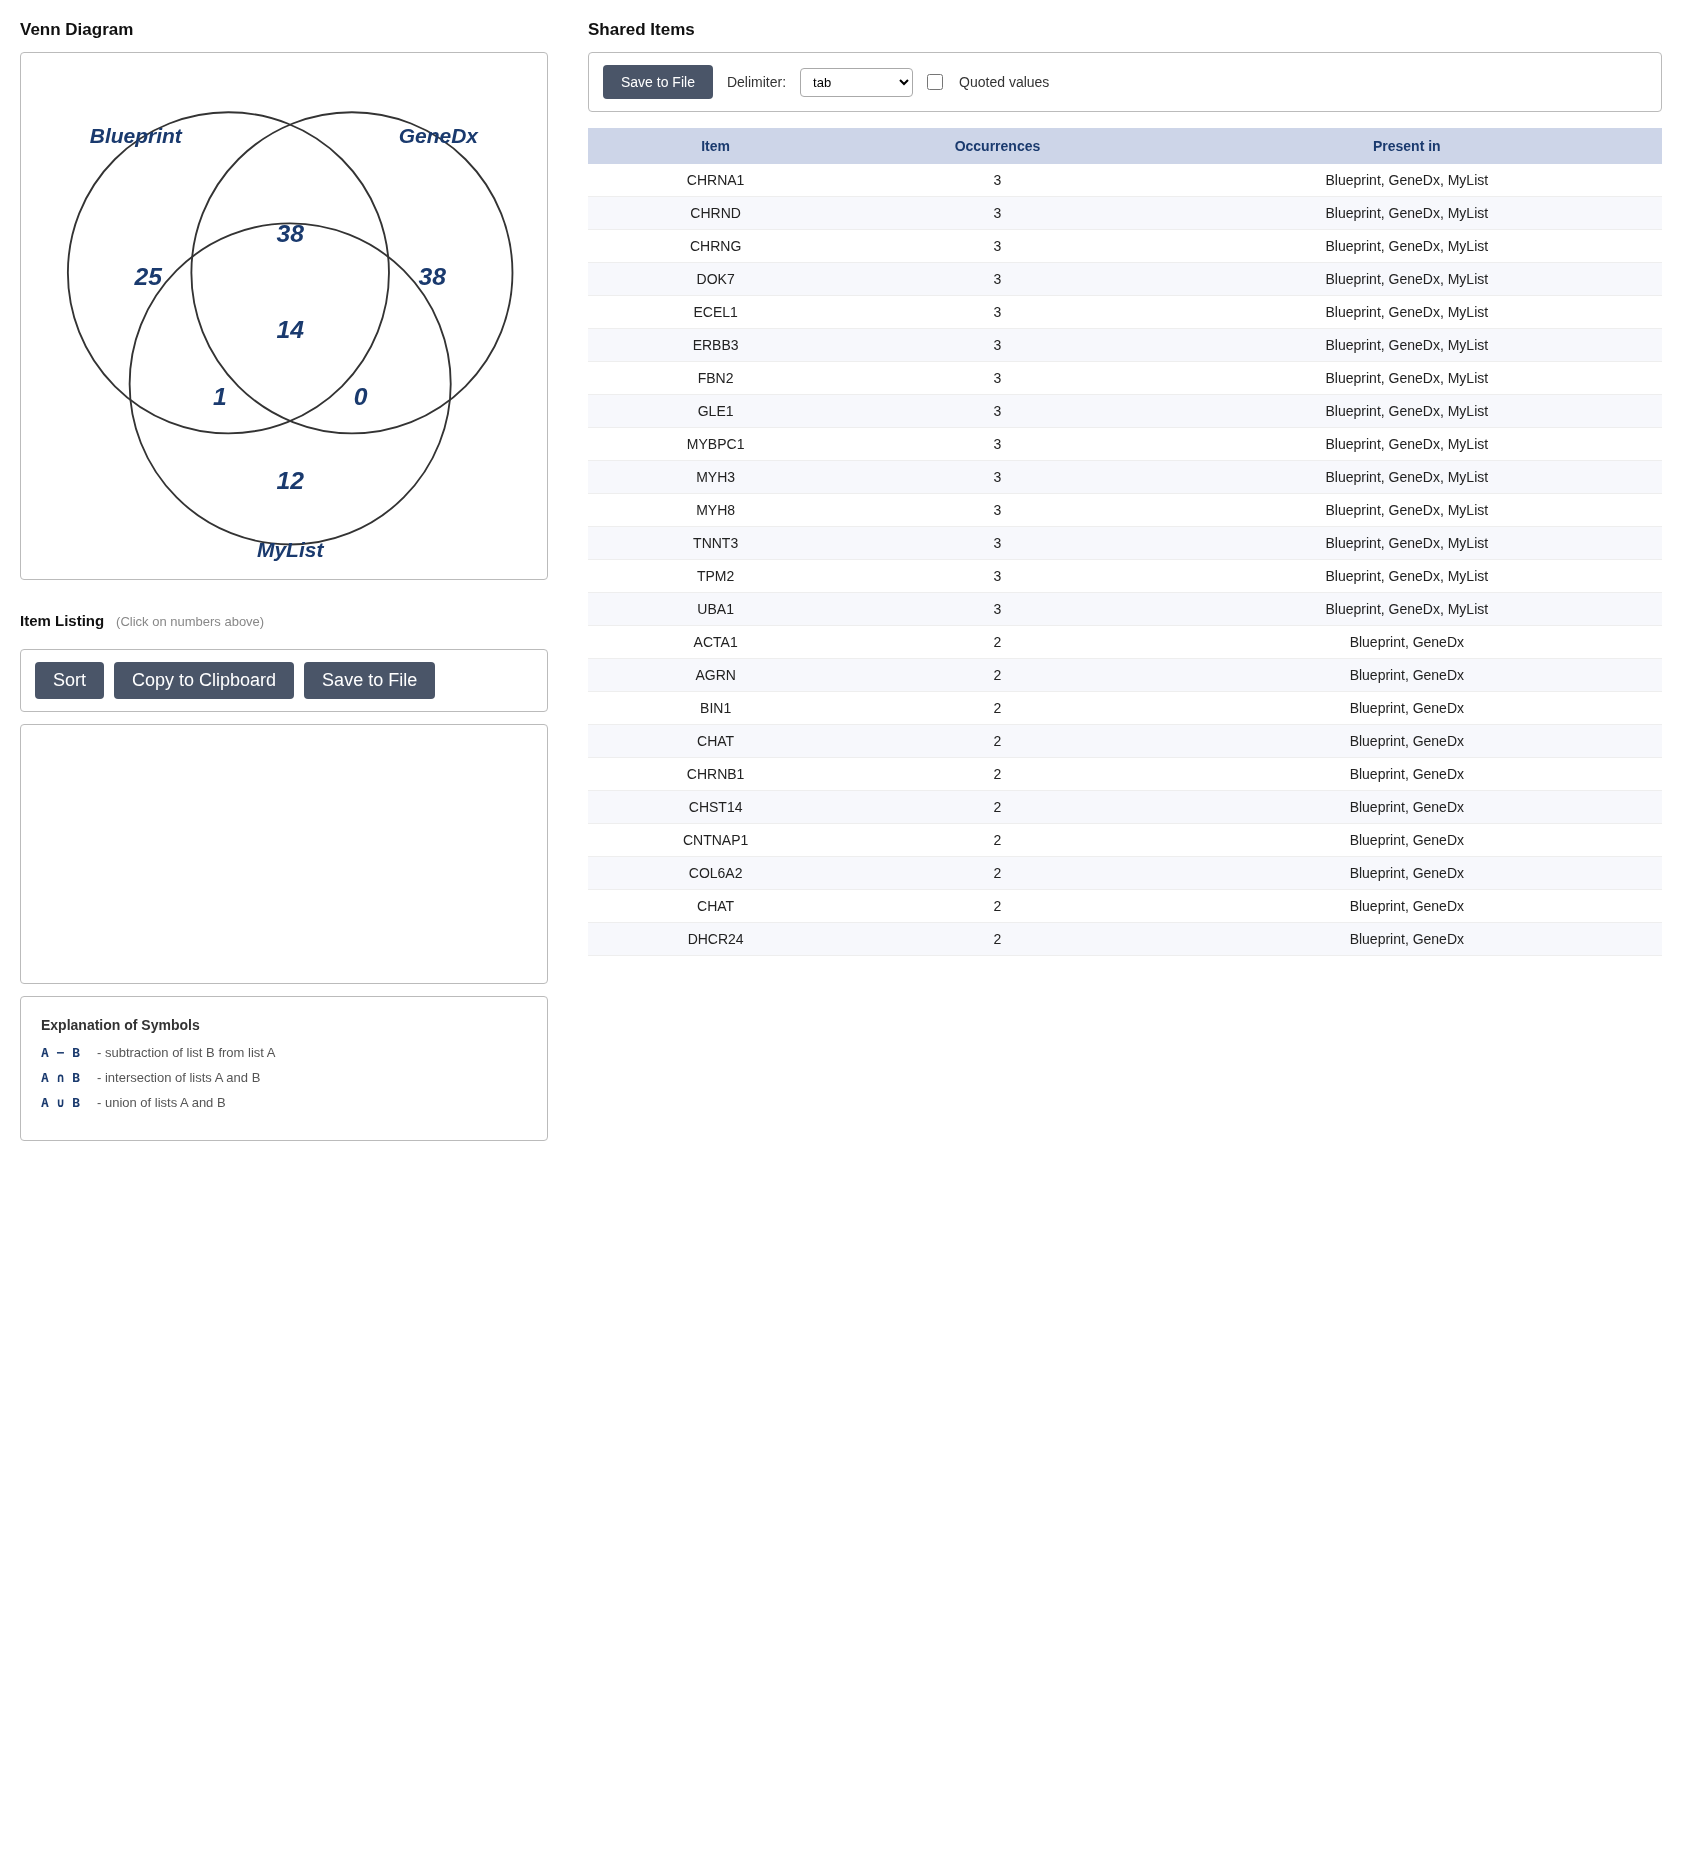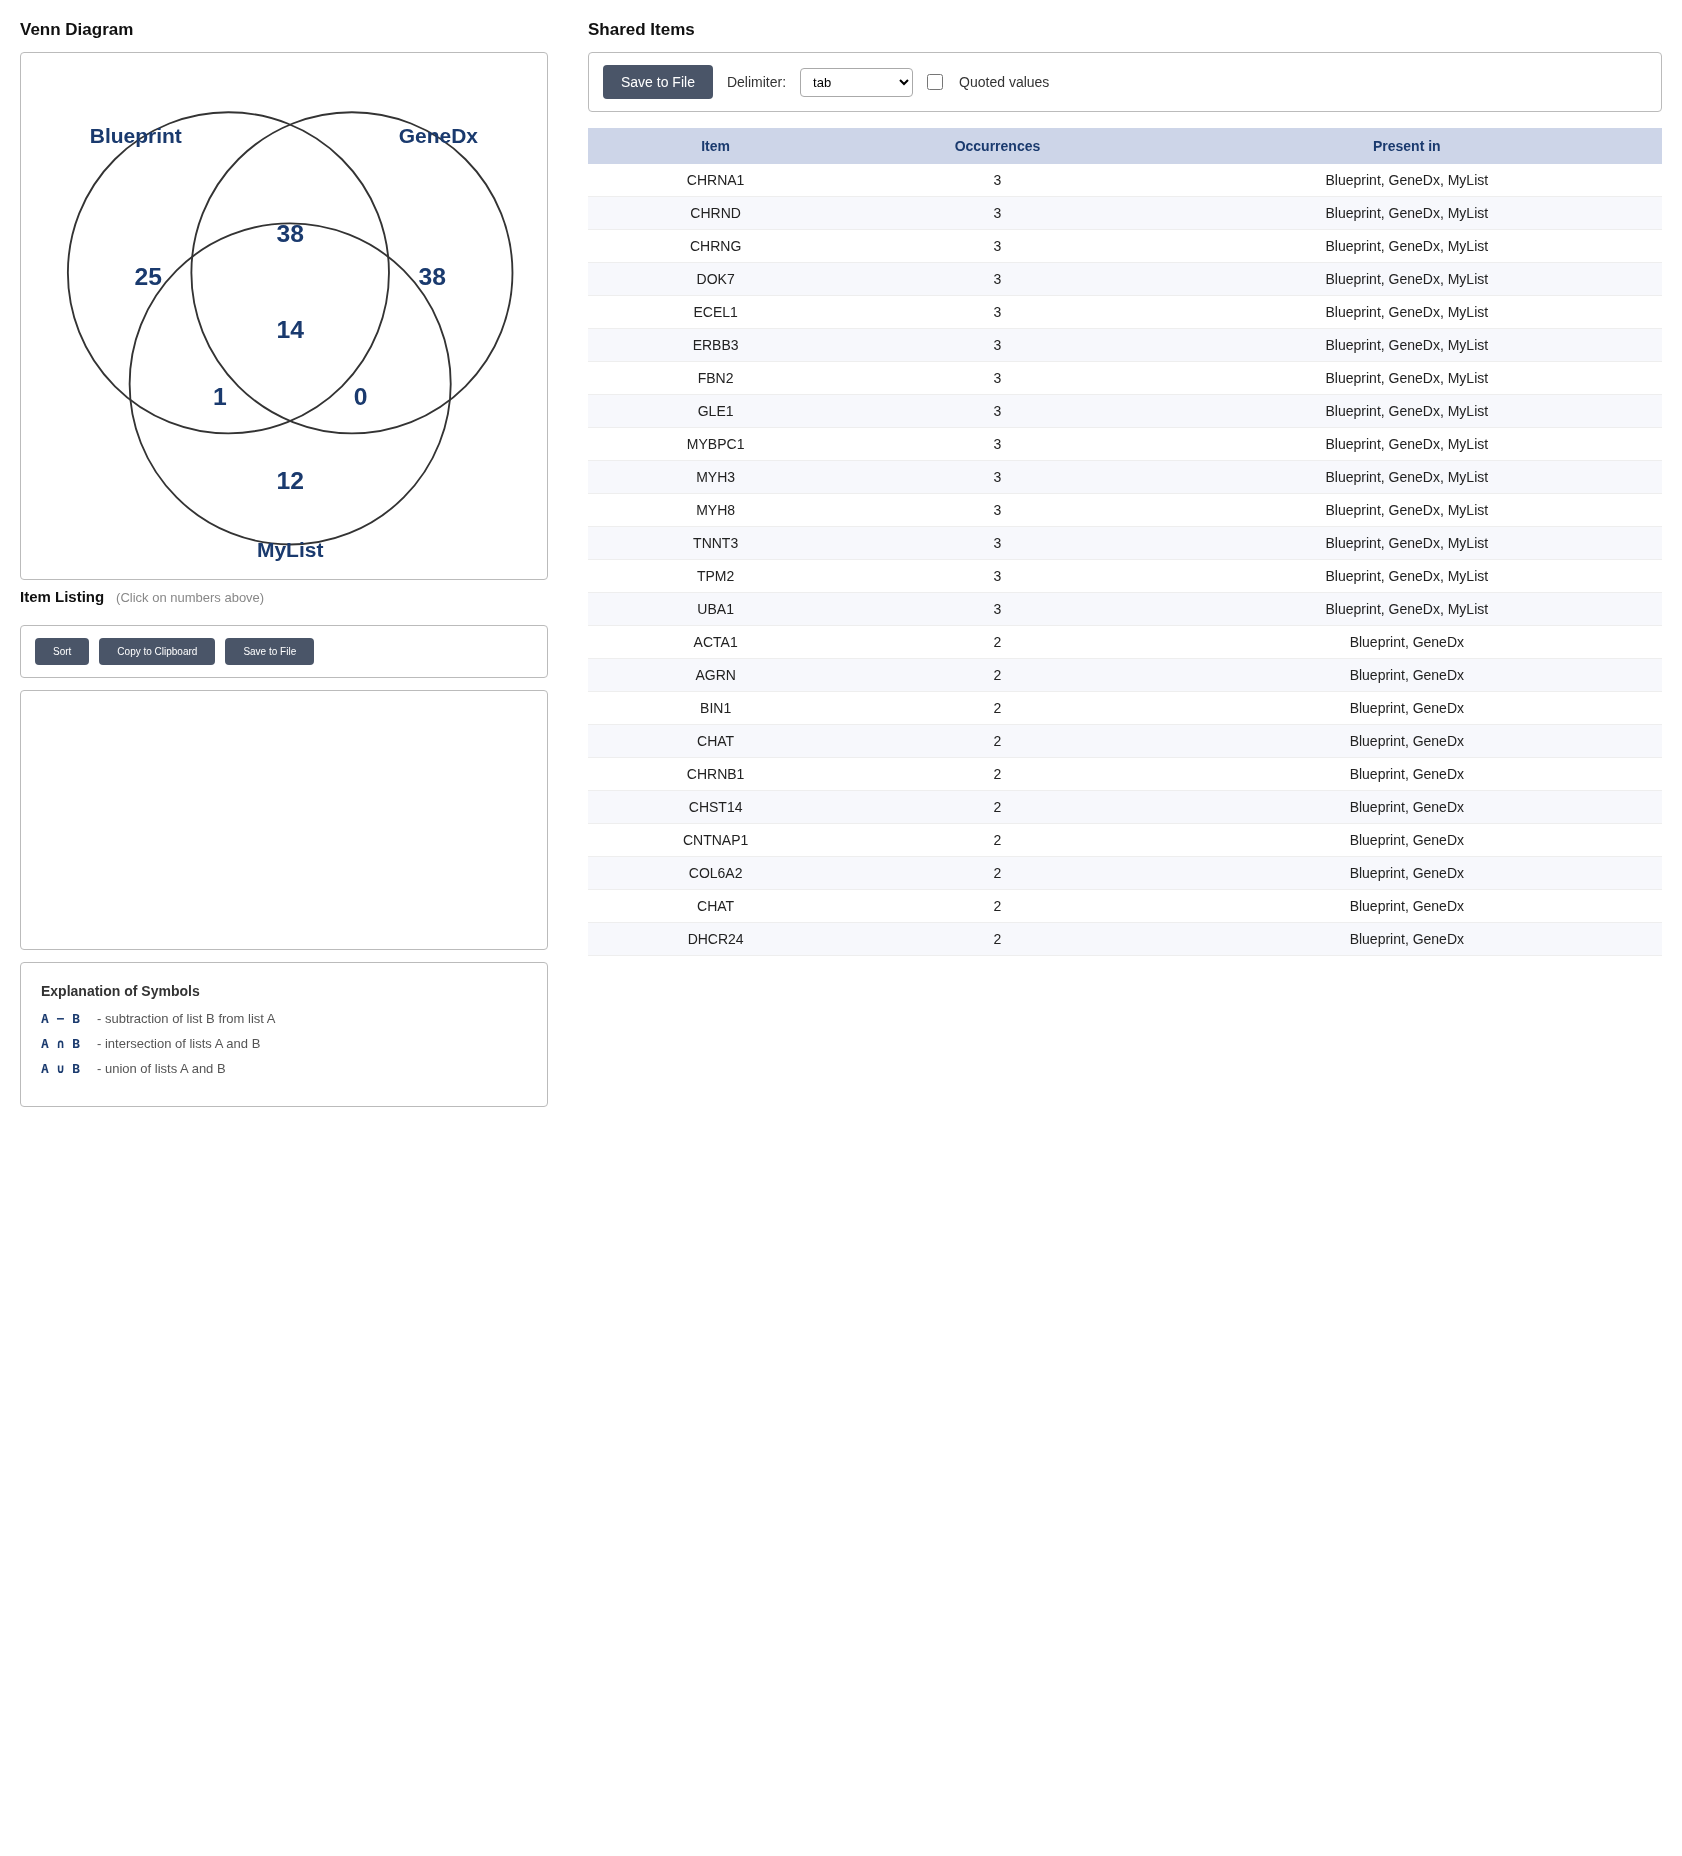--- a/index.html
+++ b/index.html
@@ -30,22 +30,23 @@
       font-weight: bold;
       margin-bottom: 12px;
       color: #111;
     }
 
     
     .venn-box {
       border: 1px solid #bbb;
       border-radius: 4px;
       padding: 16px;
-      margin-bottom: 8px;
-      background: #fff;
+      margin-bottom: 32px;
+      background: #fff;
+      font-style: italic;
     }
     svg.venn-svg {
       width: 100%;
       height: auto;
       display: block;
     }
 
     
     .item-listing-title {
       font-size: 15px;
@@ -67,21 +68,21 @@
       display: flex;
       gap: 10px;
       background: #fff;
     }
     .btn {
       background: #4a5568;
       color: #fff;
       border: none;
       border-radius: 4px;
       padding: 8px 18px;
-      font-size: 10px;
+      font-size: 18px;
       font-weight: 500;
       cursor: pointer;
     }
 
     .listing-area {
       border: 1px solid #bbb;
       border-radius: 4px;
       min-height: 260px;
       margin-bottom: 12px;
       background: #fff;

